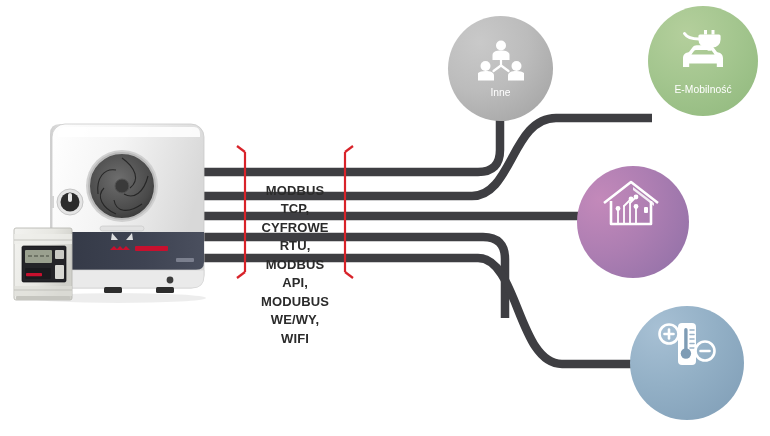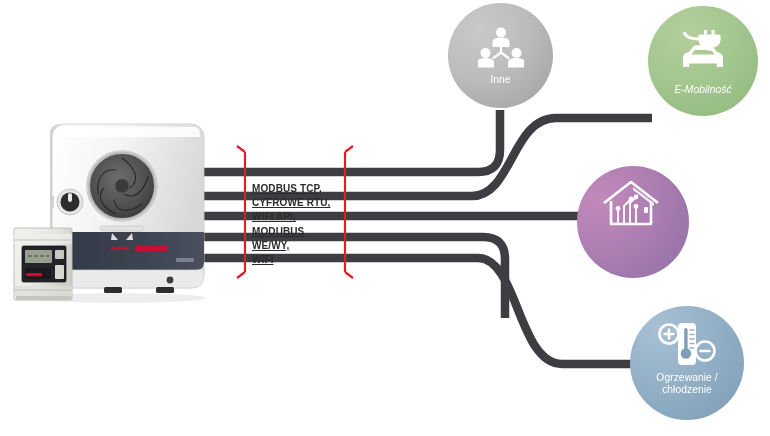--- a/index.html
+++ b/index.html
@@ -12,56 +12,54 @@
   }
   #stage { position: absolute; left: 0; top: 0; width: 770px; height: 436px; }
 
   .svg-layer { position: absolute; left: 0; top: 0; width: 770px; height: 436px; }
 
   
   .protocol-label {
     position: absolute;
     left: 252px; top: 182px;
     width: 86px;
-    text-align: left;
-    font-size: 10px;
+    text-align: center;
+    font-size: 13px;
     font-weight: bold;
     line-height: 1.42;
     color: #2b2b2b;
     letter-spacing: 0.1px;
-    text-decoration: underline;
   }
 
   
   .node { position: absolute; border-radius: 50%; }
   .node-label {
     position: absolute;
     left: 0; right: 0;
     text-align: center;
     color: #ffffff;
     font-size: 10.3px;
     line-height: 1.16;
     letter-spacing: 0.05px;
   }
   .node-icon {
     position: absolute; left: 0; right: 0;
     display: flex; align-items: center; justify-content: center;
   }
 
   #node-inne {
-    left: 448px; top: 3px; width: 105px; height: 105px;
+    left: 448px; top: 16px; width: 105px; height: 105px;
     background: radial-gradient(circle at 30% 25%, #c9c9c9 0%, #bcbcbc 45%, #9f9f9f 100%);
   }
   #node-inne .node-label { top: 71px; }
   #node-inne .node-icon { top: 22px; height: 48px; }
 
   #node-emob {
     left: 648px; top: 6px; width: 110px; height: 110px;
     background: radial-gradient(circle at 35% 25%, #b4cf9c 0%, #a4c68f 45%, #8fb87c 100%);
-    font-style: italic;
   }
   #node-emob .node-label { top: 78px; }
   #node-emob .node-icon { top: 20px; height: 54px; }
 
   #node-auto {
     left: 577px; top: 166px; width: 112px; height: 112px;
     background: radial-gradient(circle at 20% 30%, #c389ba 0%, #ad7eb2 45%, #8e6fa6 100%);
   }
   #node-auto .node-label { top: 66px; }
   #node-auto .node-icon { top: 14px; height: 50px; }
@@ -112,21 +110,21 @@
 
       <path d="M 345 152 L 345 272"></path>
       <path d="M 345 152 L 353 146"></path>
       <path d="M 345 272 L 353 278"></path>
     </g>
   </svg>
 
   <div class="protocol-label">
     <div>MODBUS TCP,</div>
     <div>CYFROWE RTU,</div>
-    <div>WIFI API,</div>
+    <div>MODBUS API,</div>
     <div>MODUBUS WE/WY,</div>
     <div>WIFI</div>
   </div>
 
   <div id="inverter-group">
     <svg viewBox="0 0 215 195" width="215" height="195">
       <defs>
         <linearGradient id="gBody" x1="0" y1="0" x2="1" y2="0.3">
           <stop offset="0" stop-color="#ffffff"></stop>
           <stop offset="0.45" stop-color="#f4f4f4"></stop>
@@ -317,19 +315,15 @@
         <circle cx="13" cy="14" r="9.5" fill="none" stroke="#ffffff" stroke-width="2.6"></circle>
         <g stroke="#ffffff" stroke-width="2.6" stroke-linecap="round">
           <path d="M13 9.5 v9"></path>
             <path d="M8.5 14 h9"></path>
         </g>
 
         <circle cx="49" cy="31" r="9.5" fill="none" stroke="#ffffff" stroke-width="2.6"></circle>
         <path d="M44.5 31 h9" stroke="#ffffff" stroke-width="2.6" stroke-linecap="round"></path>
       </svg>
     </div>
-    <div class="node-label">
-      <div>Ogrzewanie /</div>
-      <div>chłodzenie</div>
-    </div>
   </div>
 
 </div>
 
 </body></html>

